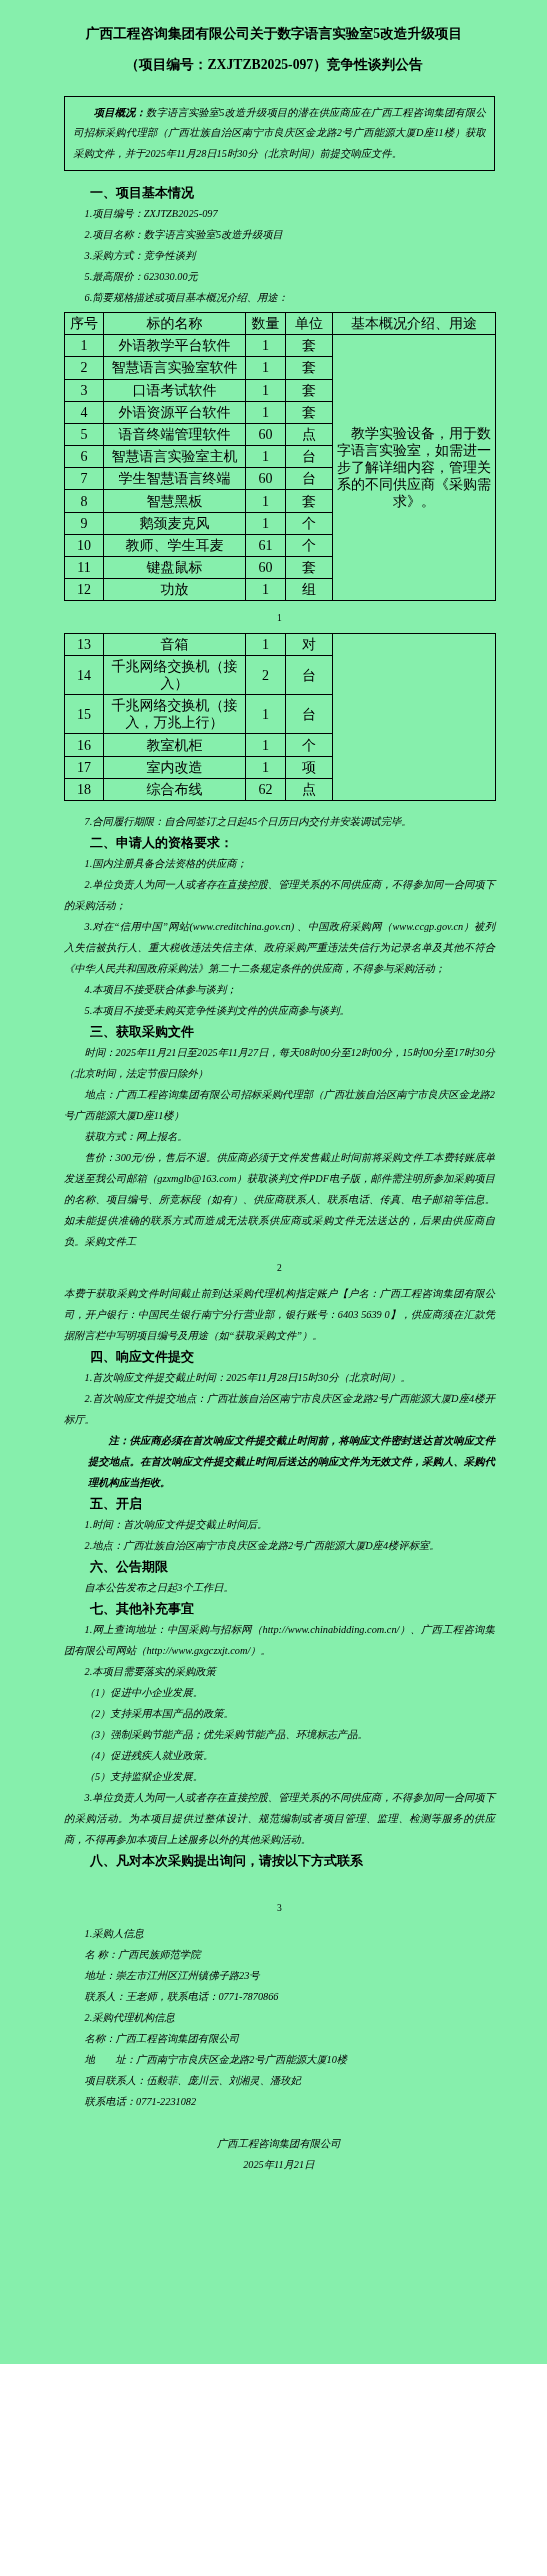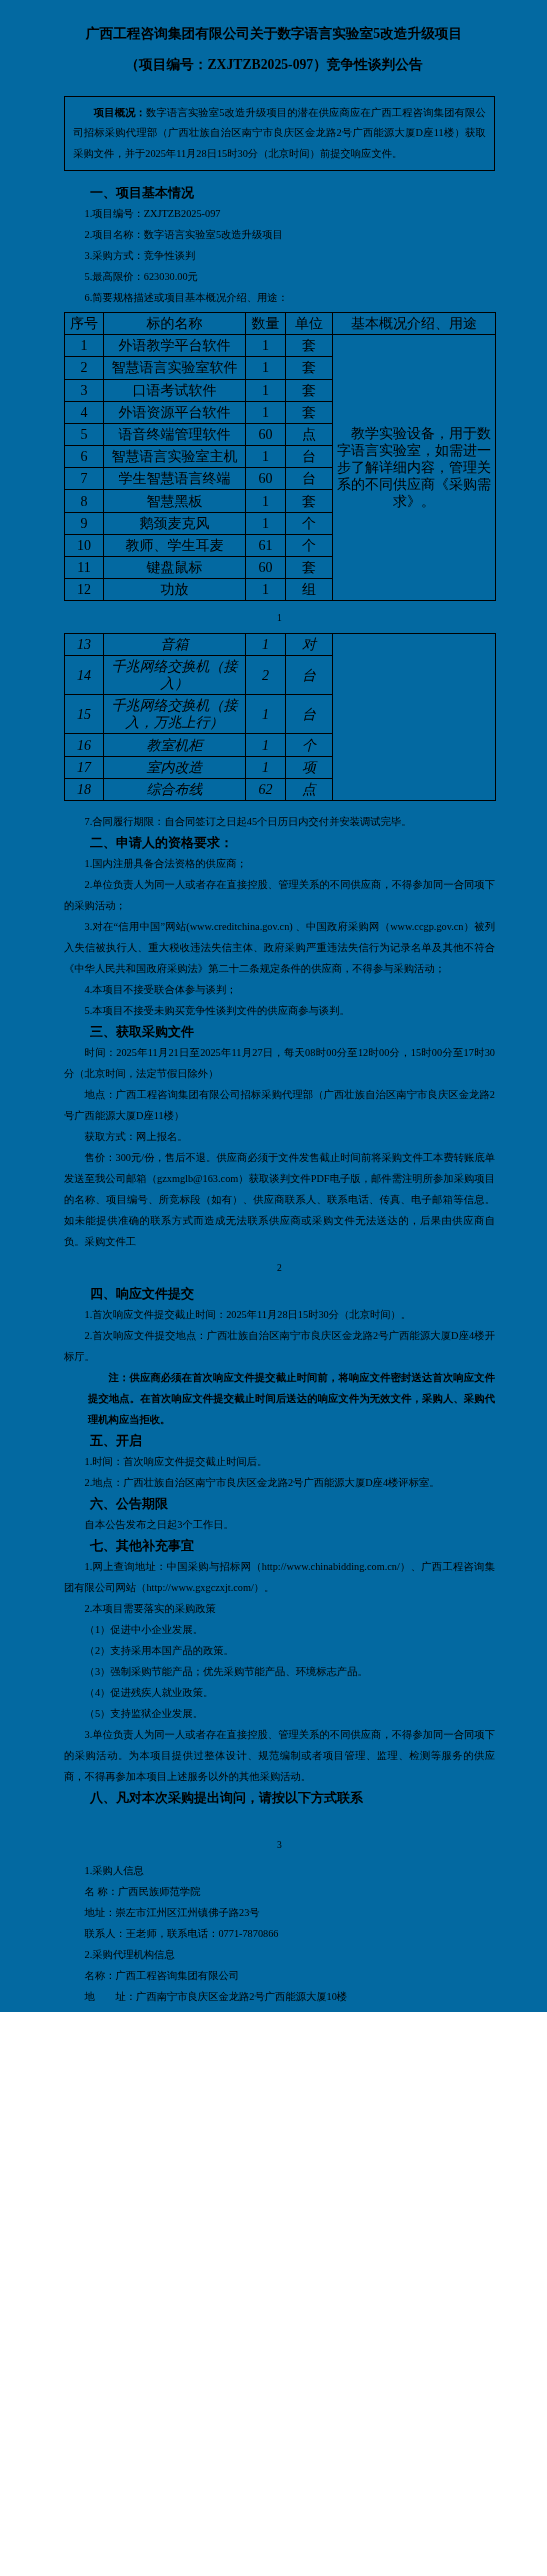--- a/index.html
+++ b/index.html
@@ -1,21 +1,21 @@
 <!DOCTYPE html>
 <html style="font-size:11px"><head>
 <meta charset="utf-8">
 <style>
   html, body { margin:0; padding:0; background:#ffffff; }
   .doc {
     position:relative;
     width:548px;
-    height:2012px;
+    height:2364px;
     overflow:hidden;
-    background:#0369a1;
+    background:#86efac;
     color:#000;
     font-family:"Liberation Serif","DejaVu Serif",serif;
   }
   .content { margin:0 53px 0 64px; width:431px; }
   .title {
     padding-top:18px;
     text-align:center;
     font-weight:bold;
     font-size:13.7px;
     line-height:31px;
@@ -24,20 +24,21 @@
     border:0.7px solid #000;
     margin-top:16.4px;
     padding:5.5px 8.2px;
   }
   .p {
     margin:0;
     font-size:10.3px;
     line-height:21px;
     text-indent:2em;
     text-align:justify;
+    font-style:italic;
   }
   .p.noindent { text-indent:0; }
   .p.bold { font-weight:bold;margin-left:24px; }
   .h {
     margin:0;
     font-size:13px;
     line-height:21px;
     font-weight:bold;
     text-indent:2em;
   }
@@ -194,21 +195,21 @@
             <td>12</td>
             <td>功放</td>
             <td>1</td>
             <td>组</td>
           </tr>
         </tbody>
     </table>
 
     <div class="pagenum">1</div>
 
-    <table class="items-table" style="margin-top:0;font-style:italic;">
+    <table class="items-table" style="margin-top:0;">
       <colgroup>
           <col style="width:39px">
           <col style="width:142px">
           <col style="width:40px">
           <col style="width:47px">
           <col style="width:163px">
         </colgroup>
       <tbody>
           <tr>
             <td>13</td>
@@ -260,20 +261,21 @@
     <p class="p">5.本项目不接受未购买竞争性谈判文件的供应商参与谈判。</p>
 
     <p class="h">三、获取采购文件</p>
     <p class="p">时间：2025年11月21日至2025年11月27日，每天08时00分至12时00分，15时00分至17时30分（北京时间，法定节假日除外）</p>
     <p class="p">地点：广西工程咨询集团有限公司招标采购代理部（广西壮族自治区南宁市良庆区金龙路2号广西能源大厦D座11楼）</p>
     <p class="p">获取方式：网上报名。</p>
     <p class="p">售价：300元/份，售后不退。供应商必须于文件发售截止时间前将采购文件工本费转账底单发送至我公司邮箱（gzxmglb@163.com）获取谈判文件PDF电子版，邮件需注明所参加采购项目的名称、项目编号、所竞标段（如有）、供应商联系人、联系电话、传真、电子邮箱等信息。如未能提供准确的联系方式而造成无法联系供应商或采购文件无法送达的，后果由供应商自负。采购文件工</p>
 
     <div class="pagenum">2</div>
 
+    <p class="p noindent">本费于获取采购文件时间截止前到达采购代理机构指定账户【户名：广西工程咨询集团有限公司，开户银行：中国民生银行南宁分行营业部，银行账号：6403 5639 0】，供应商须在汇款凭据附言栏中写明项目编号及用途（如“获取采购文件”）。</p>
 
     <p class="h">四、响应文件提交</p>
     <p class="p">1.首次响应文件提交截止时间：2025年11月28日15时30分（北京时间）。</p>
     <p class="p">2.首次响应文件提交地点：广西壮族自治区南宁市良庆区金龙路2号广西能源大厦D座4楼开标厅。</p>
     <p class="p bold">注：供应商必须在首次响应文件提交截止时间前，将响应文件密封送达首次响应文件提交地点。在首次响应文件提交截止时间后送达的响应文件为无效文件，采购人、采购代理机构应当拒收。</p>
 
     <p class="h">五、开启</p>
     <p class="p">1.时间：首次响应文件提交截止时间后。</p>
     <p class="p">2.地点：广西壮族自治区南宁市良庆区金龙路2号广西能源大厦D座4楼评标室。</p>
 

